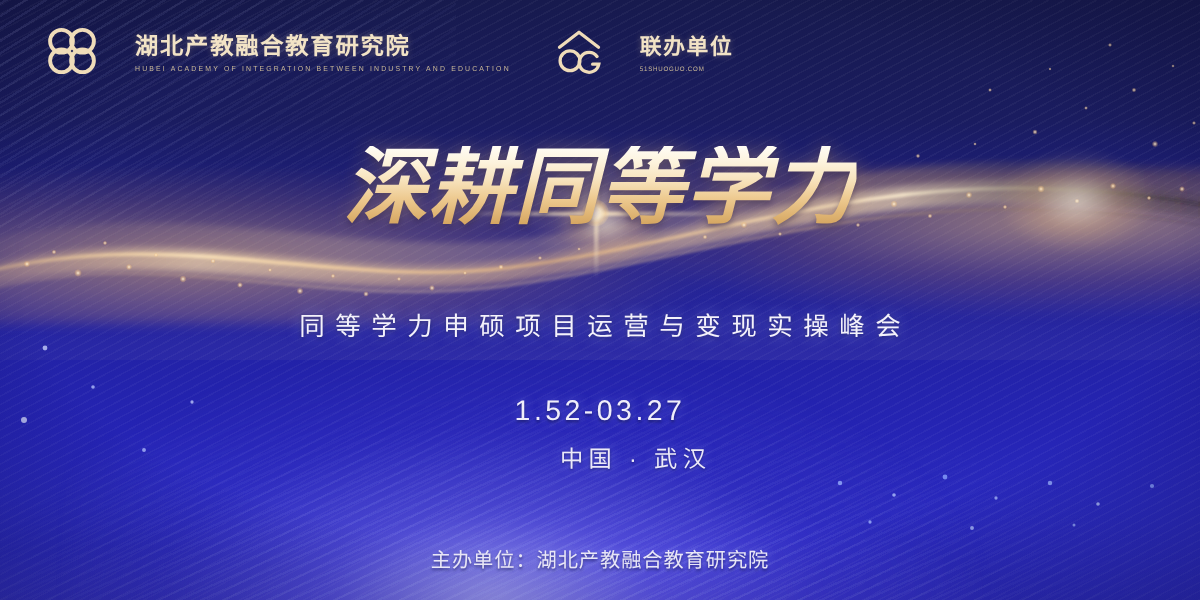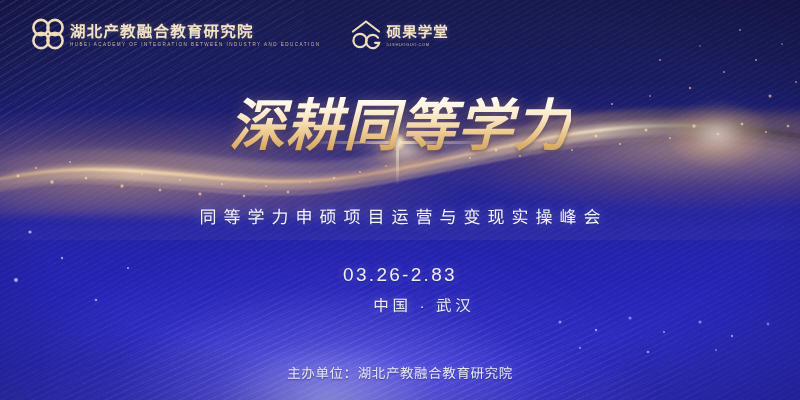--- a/index.html
+++ b/index.html
@@ -153,21 +153,21 @@
 
   
   .header {
     position: absolute;
     left: 30px; top: 17px;
     display: flex;
     align-items: center;
     gap: 28px;
     z-index: 9;
   }
-  .logo-block { display: flex; align-items: center; gap: 4px; }
+  .logo-block { display: flex; align-items: center; gap: 24px; }
   .logo-mark { flex: none; }
   .logo-text { display: flex; flex-direction: column; justify-content: center; }
   .logo-cn {
     color: #f2e3c6;
     font-size: 15.5px;
     font-weight: 700;
     letter-spacing: 1.2px;
     line-height: 1.12;
     white-space: nowrap;
     text-shadow: 0 0 5px rgba(255,225,170,0.28);
@@ -427,35 +427,35 @@
 
     <div class="logo-block">
       <span class="logo-mark">
         <svg width="34" height="32" viewBox="0 0 34 32" aria-hidden="true">
           <path d="M4 13.5 L17 3.5 L30 13.5" fill="none" stroke="#efdcb9" stroke-width="2.2" stroke-linecap="round" stroke-linejoin="round"></path>
           <circle cx="11" cy="22.5" r="6.6" fill="none" stroke="#efdcb9" stroke-width="2.2"></circle>
           <path d="M29 19.6a6.6 6.6 0 1 0 1.2 5.2h-4.1" fill="none" stroke="#efdcb9" stroke-width="2.2" stroke-linecap="round"></path>
         </svg>
       </span>
       <span class="logo-text">
-        <span class="logo-cn small">硕果学堂</span>
+        <span class="logo-cn small">联办单位</span>
         <span class="logo-en">51SHUOGUO.COM</span>
       </span>
     </div>
 
   </div>
 
   <div class="title-row">
     <span class="title-part">深耕同等学力</span>
   </div>
 
   <div class="subtitle">同等学力申硕项目运营与变现实操峰会</div>
 
   <div class="date-block">
-    <div class="date-line">03.26-2.83</div>
+    <div class="date-line">1.52-03.27</div>
     <div class="city-line">中国 · 武汉</div>
   </div>
 
   <div class="footer">
     <span>主办单位：湖北产教融合教育研究院</span>
   </div>
 
   <div class="layer vignette"></div>
 </div>
 

